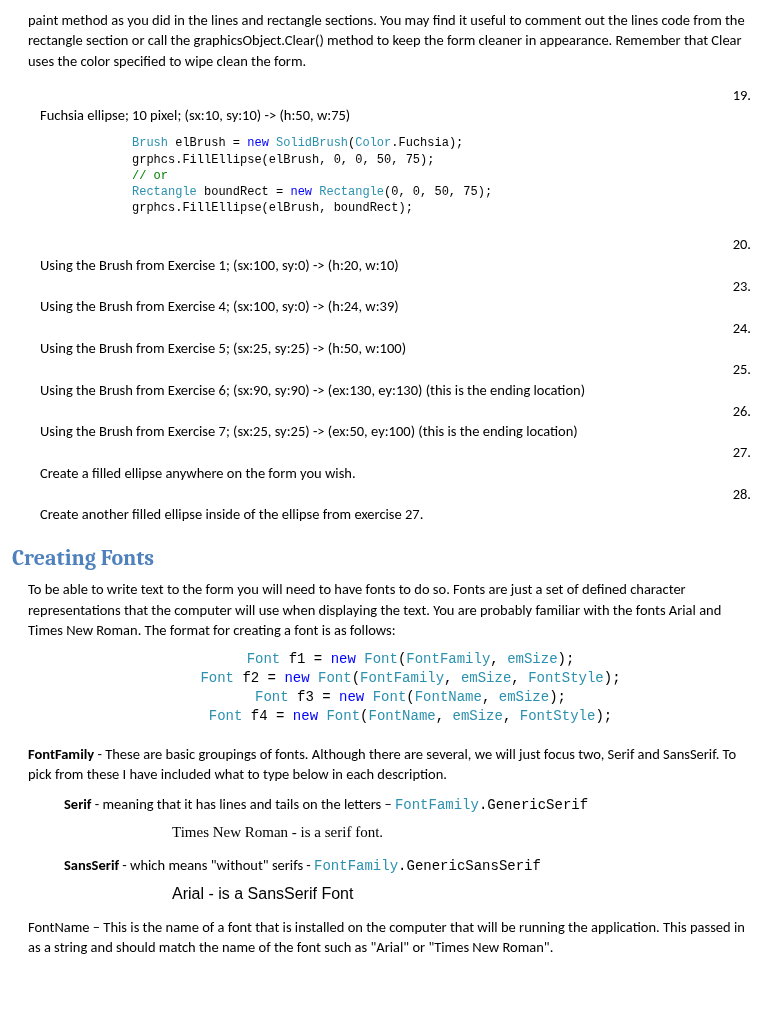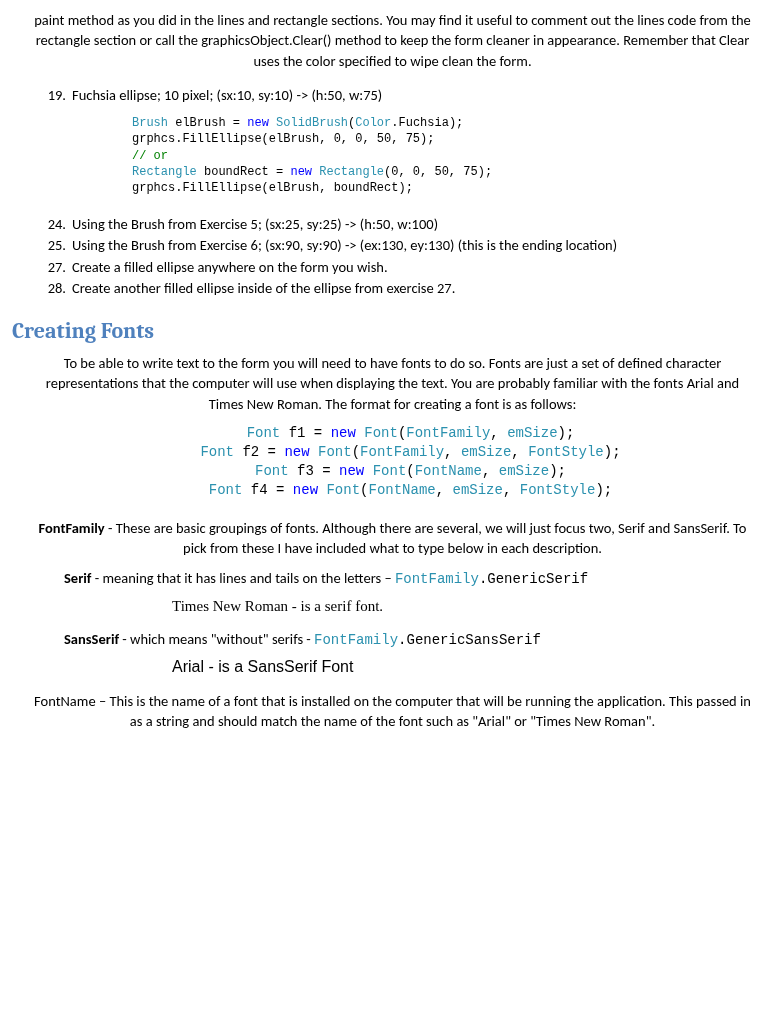--- a/index.html
+++ b/index.html
@@ -7,26 +7,26 @@
     font-size: 14.5px;
     line-height: 1.4;
     color: #000;
     margin: 0;
     padding: 8px 12px;
     background: #fff;
     width: 745px;
   }
   .para {
     margin: 2px 0 10px 16px;
-    text-align: center;
   }
   .num-item {
     display: flex;
     margin: 1px 0;
     padding-left: 28px;
+    flex-direction: column;
   }
   .num-item .num {
     min-width: 26px;
     text-align: right;
     padding-right: 6px;
   }
   .num-item .txt {
     flex: 1;
   }
   .code-block {
@@ -91,26 +91,38 @@
 </div>
 
 <div class="code-block"><span class="kw-type">Brush</span><span> elBrush = </span><span class="kw-blue">new</span><span> </span><span class="kw-type">SolidBrush</span><span>(</span><span class="kw-type">Color</span><span>.Fuchsia);</span>
 <span>grphcs.FillEllipse(elBrush, 0, 0, 50, 75);</span>
 <span class="kw-green">// or</span>
 <span class="kw-type">Rectangle</span><span> boundRect = </span><span class="kw-blue">new</span><span> </span><span class="kw-type">Rectangle</span><span>(0, 0, 50, 75);</span>
 <span>grphcs.FillEllipse(elBrush, boundRect);</span></div>
 
 <div class="top-gap" id="ex-list">
     <div class="num-item">
+      <span class="num">20.</span>
+      <span class="txt">Using the Brush from Exercise 1; (sx:100, sy:0) -&gt; (h:20, w:10)</span>
+    </div>
+    <div class="num-item">
+      <span class="num">23.</span>
+      <span class="txt">Using the Brush from Exercise 4; (sx:100, sy:0) -&gt; (h:24, w:39)</span>
+    </div>
+    <div class="num-item">
       <span class="num">24.</span>
       <span class="txt">Using the Brush from Exercise 5; (sx:25, sy:25) -&gt; (h:50, w:100)</span>
     </div>
     <div class="num-item">
       <span class="num">25.</span>
       <span class="txt">Using the Brush from Exercise 6; (sx:90, sy:90) -&gt; (ex:130, ey:130) (this is the ending location)</span>
+    </div>
+    <div class="num-item">
+      <span class="num">26.</span>
+      <span class="txt">Using the Brush from Exercise 7; (sx:25, sy:25) -&gt; (ex:50, ey:100) (this is the ending location)</span>
     </div>
     <div class="num-item">
       <span class="num">27.</span>
       <span class="txt">Create a filled ellipse anywhere on the form you wish.</span>
     </div>
     <div class="num-item">
       <span class="num">28.</span>
       <span class="txt">Create another filled ellipse inside of the ellipse from exercise 27.</span>
     </div>
   </div>

